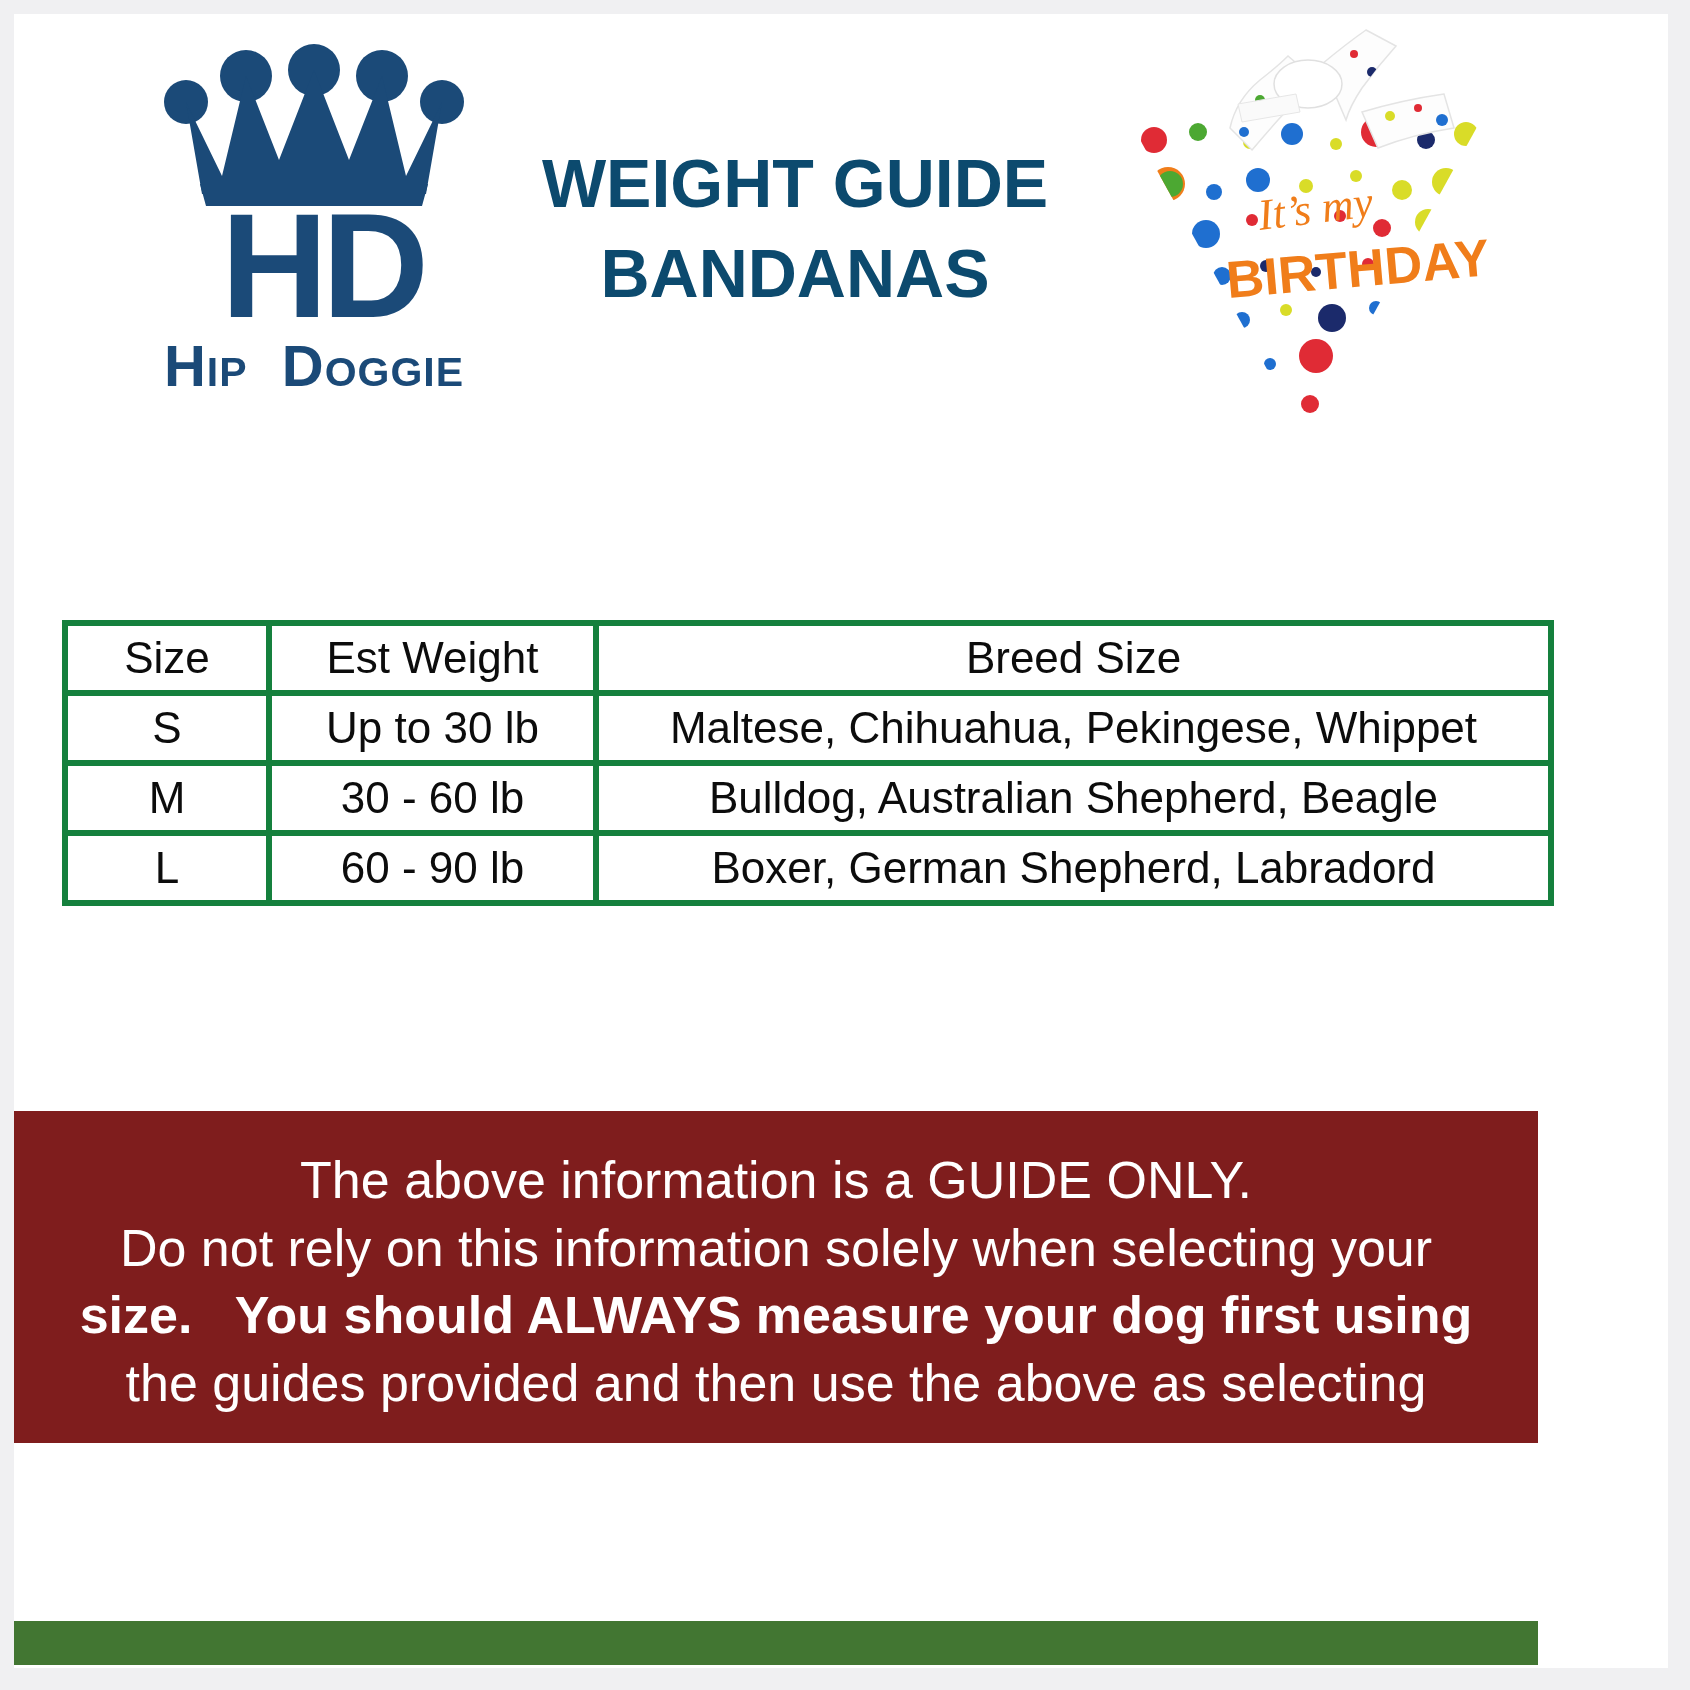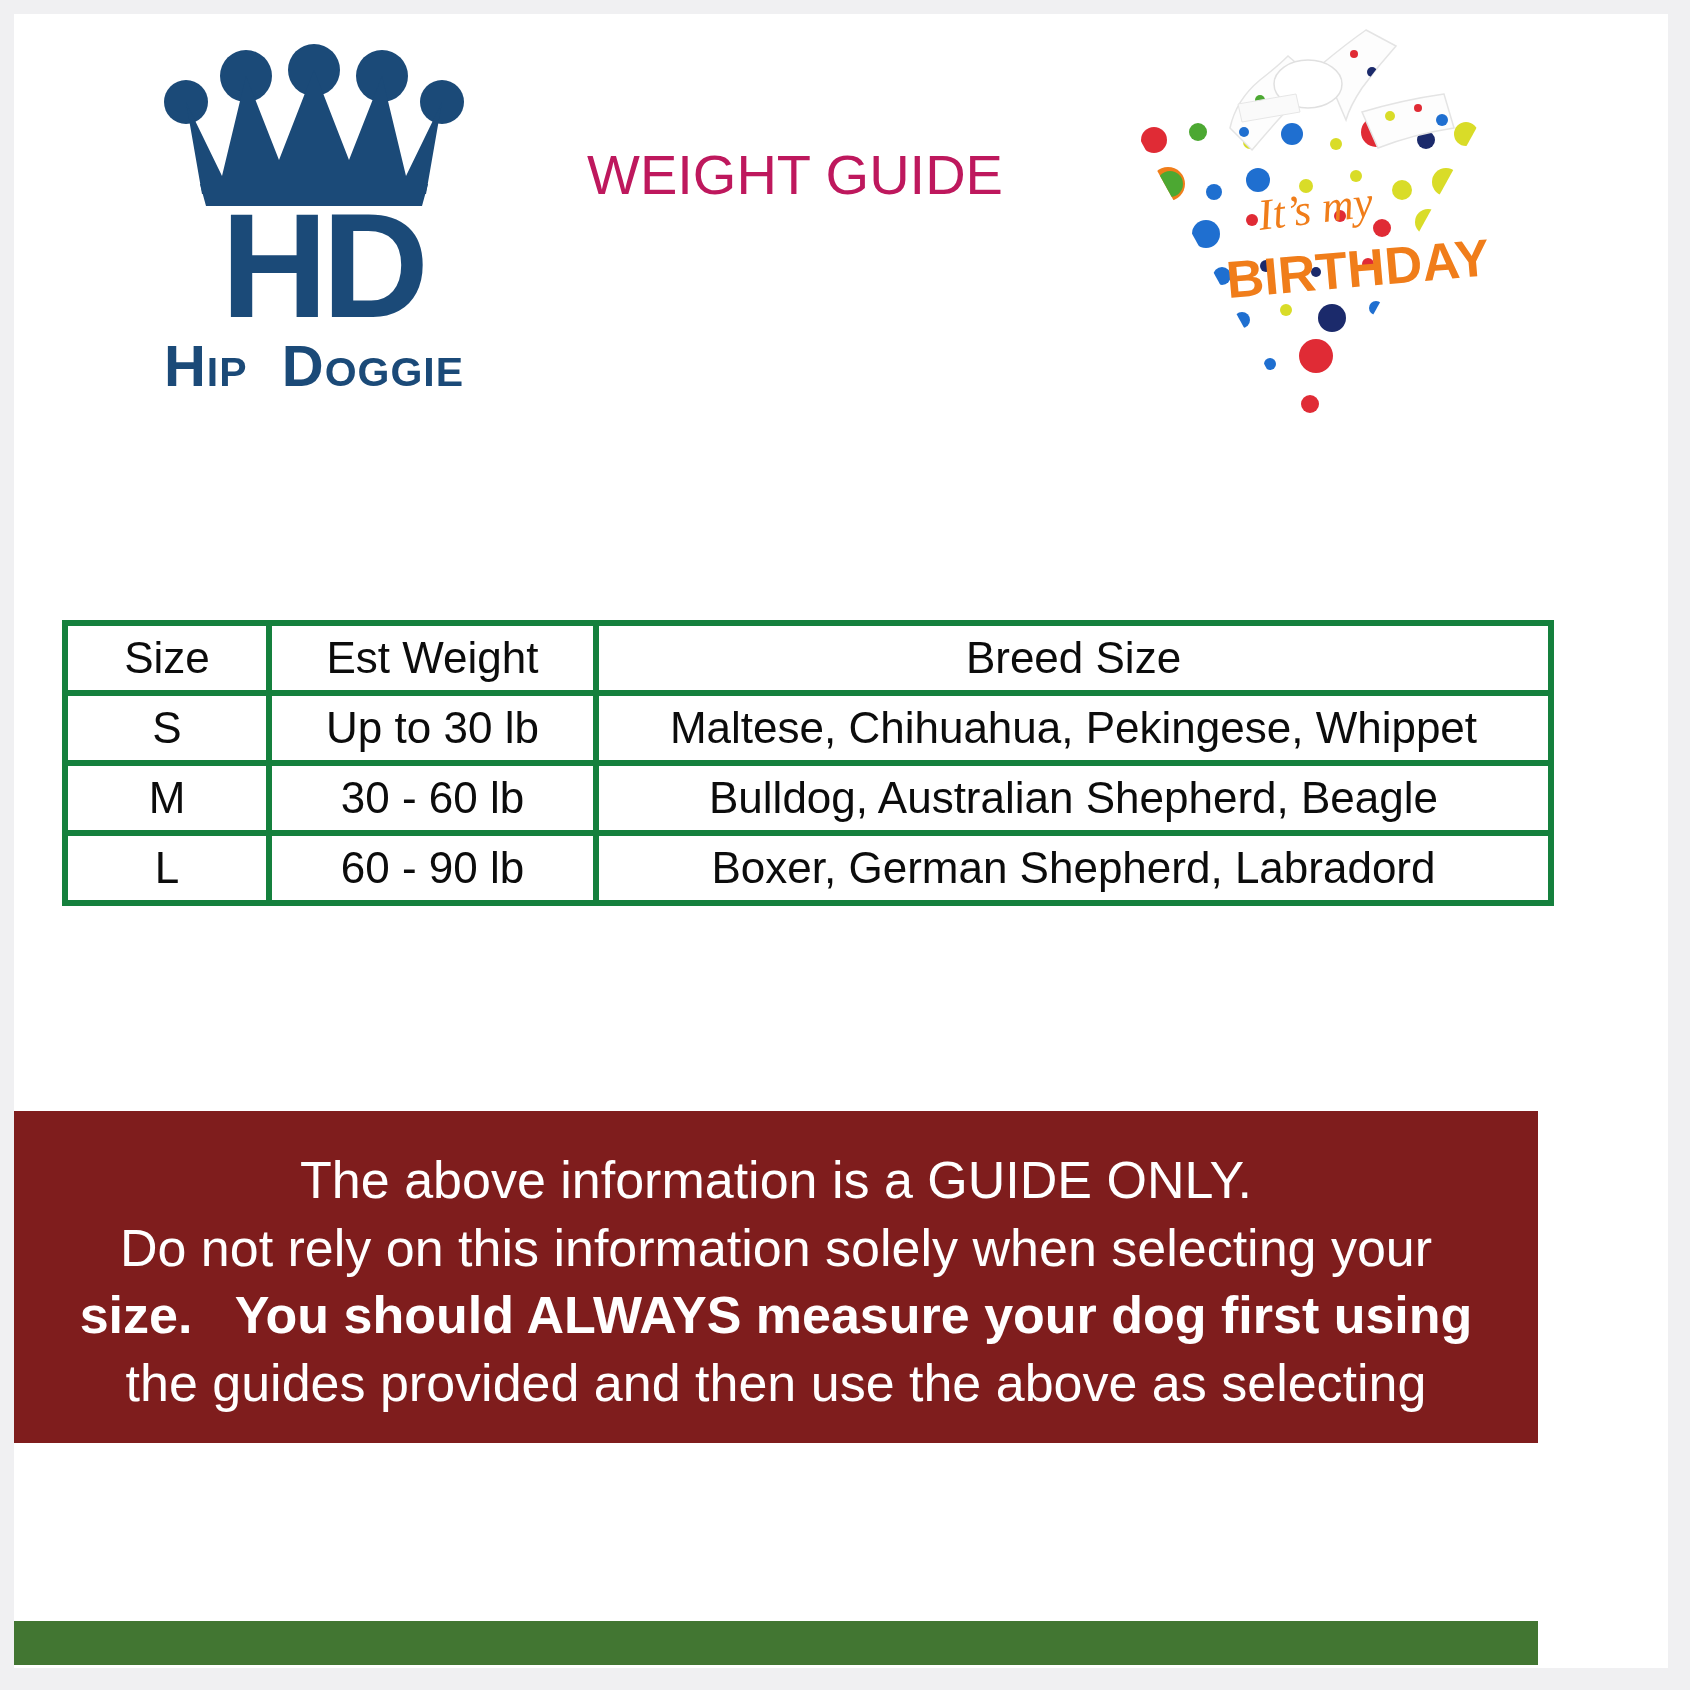--- a/index.html
+++ b/index.html
@@ -80,23 +80,23 @@
   }
   .brand-text .sm { font-size: 58px; margin-top: 44px; }
 
   
   .title-block {
     position: absolute;
     left: 530px;
     top: 138px;
     width: 530px;
     text-align: center;
-    color: #be185d;
-    font-weight: 400;
-    font-size: 56px;
+    color: #0c4a6e;
+    font-weight: 700;
+    font-size: 68px;
     line-height: 1.33;
     font-family: "Liberation Sans", sans-serif;
   }
   .title-block div { white-space: nowrap; }
 
   
   .bandana {
     position: absolute;
     left: 1110px;
     top: 8px;
@@ -184,20 +184,21 @@
       </svg>
     </div>
     <div class="hd-text">HD</div>
     <div class="brand-text">
       <span class="sm">Hip</span><span class="sm">&nbsp;&nbsp;</span><span class="sm">Doggie</span>
     </div>
   </div>
 
   <div class="title-block">
     <div>WEIGHT GUIDE</div>
+    <div>BANDANAS</div>
   </div>
 
   <div class="bandana">
     <svg width="390" height="440" viewBox="0 0 390 440" aria-hidden="true">
       <defs>
         <clipPath id="clipBody">
           <path d="M18 110 L372 110 L195 430 Z"></path>
         </clipPath>
         <clipPath id="clipTieL">
           <path d="M120 120 Q126 92 150 72 Q168 58 178 48 L206 72 Q186 92 168 112 Q152 130 142 142 Z"></path>

